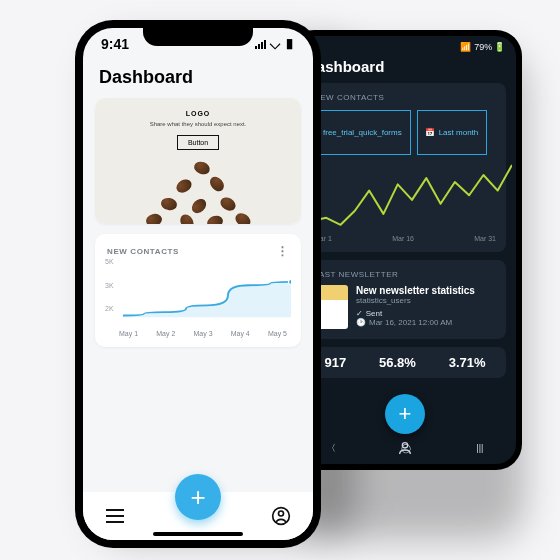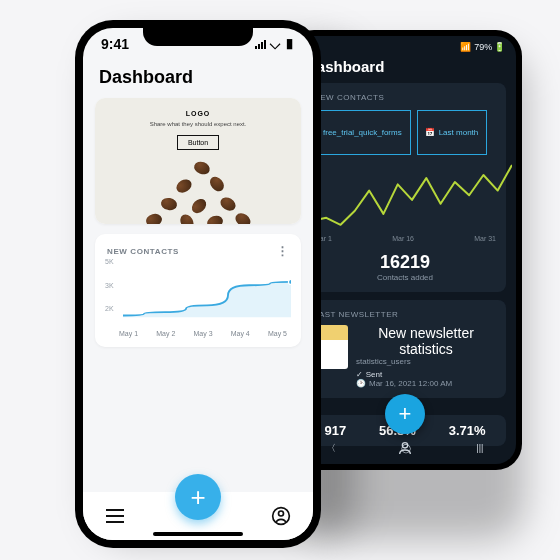--- a/index.html
+++ b/index.html
@@ -69,30 +69,30 @@
   .bigNum .n { font-size: 18px; font-weight: 700; color: #fff; }
   .bigNum .cap { font-size: 8px; color: #8b98a6; }
 
   .newsCard { display: flex; gap: 8px; }
   .thumb {
     width: 34px; height: 44px;
     background: linear-gradient(#f0d070 0 35%, #fff 35% 100%);
     border-radius: 3px;
     flex: none;
   }
-  .newsCard .t { font-size: 14px; font-weight: 400; color: #fff; text-align: center; }
+  .newsCard .t { font-size: 10px; font-weight: 700; color: #fff; }
   .newsCard .sub { font-size: 8px; color: #8b98a6; }
   .newsCard .status { font-size: 8px; color: #d5dde5; margin-top: 4px; display:flex; align-items:center; gap:3px;}
   .newsCard .date { font-size: 8px; color: #8b98a6; display:flex; align-items:center; gap:3px;}
 
   .statsRow {
     display: flex; justify-content: space-around;
     background: #1a2531;
     border-radius: 8px;
-    margin: 17px 10px;
+    margin: 8px 10px;
     padding: 8px 4px;
     font-size: 13px; font-weight: 700; color: #fff;
   }
 
   .fabB {
     position: absolute;
     left: 50%; transform: translateX(-50%);
     bottom: 30px;
     width: 40px; height: 40px;
     border-radius: 50%;
@@ -234,24 +234,20 @@
           <span>Last month</span>
         </div>
       </div>
       <svg class="lineChartD" viewBox="0 0 200 70">
         <polyline id="darkLine" fill="none" stroke="#b6d73a" stroke-width="2" stroke-linejoin="round" points="0,59.888888888888886 14.285714285714285,56.77777777777778 28.57142857142857,63.77777777777778 42.857142857142854,49.77777777777778 57.14285714285714,29.555555555555557 71.42857142857143,52.888888888888886 85.71428571428571,23.333333333333336 100,38.888888888888886 114.28571428571428,17.111111111111114 128.57142857142858,42.77777777777778 142.85714285714286,21 157.14285714285714,34.22222222222223 171.42857142857142,14 185.71428571428572,29.555555555555557 200,3.8888888888888857"></polyline>
       </svg>
       <div class="xaxisD">
         <span id="dx0">Mar 1</span>
           <span id="dx1">Mar 16</span>
           <span id="dx2">Mar 31</span>
-      </div>
-      <div class="bigNum">
-        <div class="n">16219</div>
-        <div class="cap">Contacts added</div>
       </div>
     </div>
 
     <div class="cardD">
       <div class="label">LAST NEWSLETTER</div>
       <div class="newsCard" style="margin-top:6px">
         <div class="thumb"></div>
         <div>
           <div class="t">New newsletter statistics</div>
           <div class="sub">statistics_users</div>

